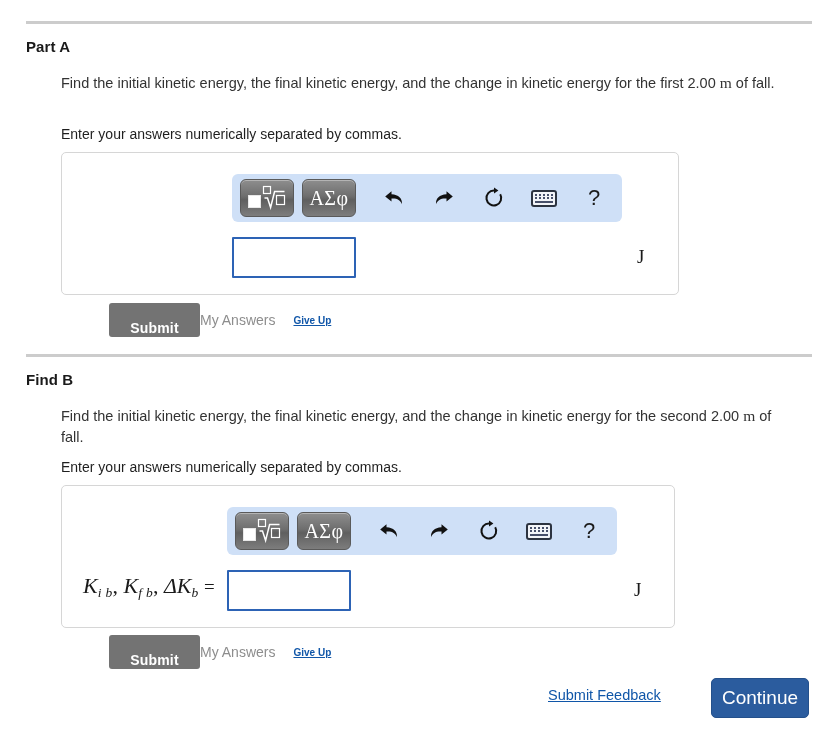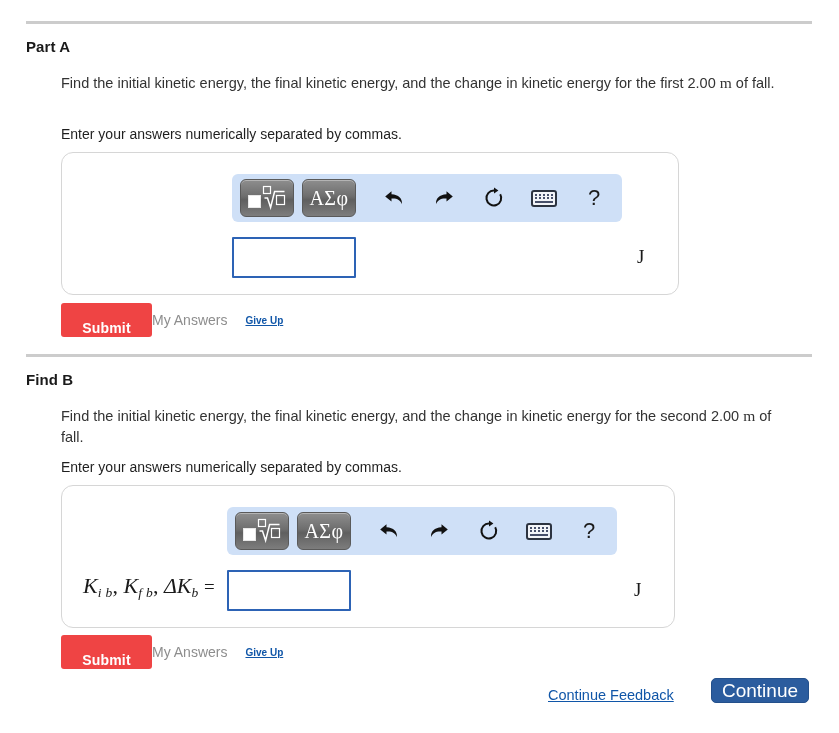--- a/index.html
+++ b/index.html
@@ -63,21 +63,21 @@
     font-weight: normal;
     color: #1f1f1f;
   }
   .instruction-a { top: 126px; }
   .instruction-b { top: 459px; }
 
   
   .answer-panel {
     position: absolute;
     border: 1px solid #d6d6d6;
-    border-radius: 12px;
+    border-radius: 5px;
     background: #ffffff;
     box-sizing: border-box;
   }
   .panel-a { left: 61px; top: 152px; width: 618px; height: 143px; }
   .panel-b { left: 61px; top: 485px; width: 614px; height: 143px; }
 
   
   .mathbar {
     position: absolute;
     background: #cfe0f7;
@@ -205,32 +205,33 @@
   
   .submit-row {
     position: absolute;
     display: flex;
     align-items: center;
   }
   .submit-row-a { left: 61px; top: 303px; }
   .submit-row-b { left: 61px; top: 635px; }
 
   .btn-submit {
-    background: #ef4444;
+    background: #737373;
     color: #ffffff;
     font-size: 14px;
     font-weight: bold;
     border: none;
     border-radius: 3px;
     width: 91px;
     height: 24px;
     cursor: pointer;
     font-family: "Liberation Sans", sans-serif;
     letter-spacing: .2px;
     padding: 17px;
+    margin-left: 48px;
   }
   .my-answers {
     font-size: 14px;
     font-weight: normal;
     color: #8d8d8d;
     cursor: default;
   }
   .give-up {
     margin-left: 18px;
     font-size: 10px;
@@ -248,21 +249,21 @@
     font-size: 14.5px;
     color: #1056a8;
     text-decoration: underline;
     cursor: pointer;
   }
   .btn-continue {
     position: absolute;
     left: 711px;
     top: 678px;
     width: 98px;
-    height: 25px;
+    height: 40px;
     background: #2b5c9e;
     color: #ffffff;
     font-size: 19px;
     border: 1px solid #24508b;
     border-radius: 5px;
     cursor: pointer;
     font-family: "Liberation Sans", sans-serif;
     padding: 0;
     text-align: center;
   }
@@ -454,16 +455,16 @@
 
     <div class="unit-label unit-b">J</div>
   </div>
 
   <div class="submit-row submit-row-b">
     <button class="btn-submit">Submit</button>
     <span class="my-answers">My Answers</span>
     <span class="give-up">Give Up</span>
   </div>
 
-  <span class="provide-feedback">Continue Feedback</span>
+  <span class="provide-feedback">Submit Feedback</span>
   <button class="btn-continue">Continue</button>
 
 </div>
 
 </body></html>

